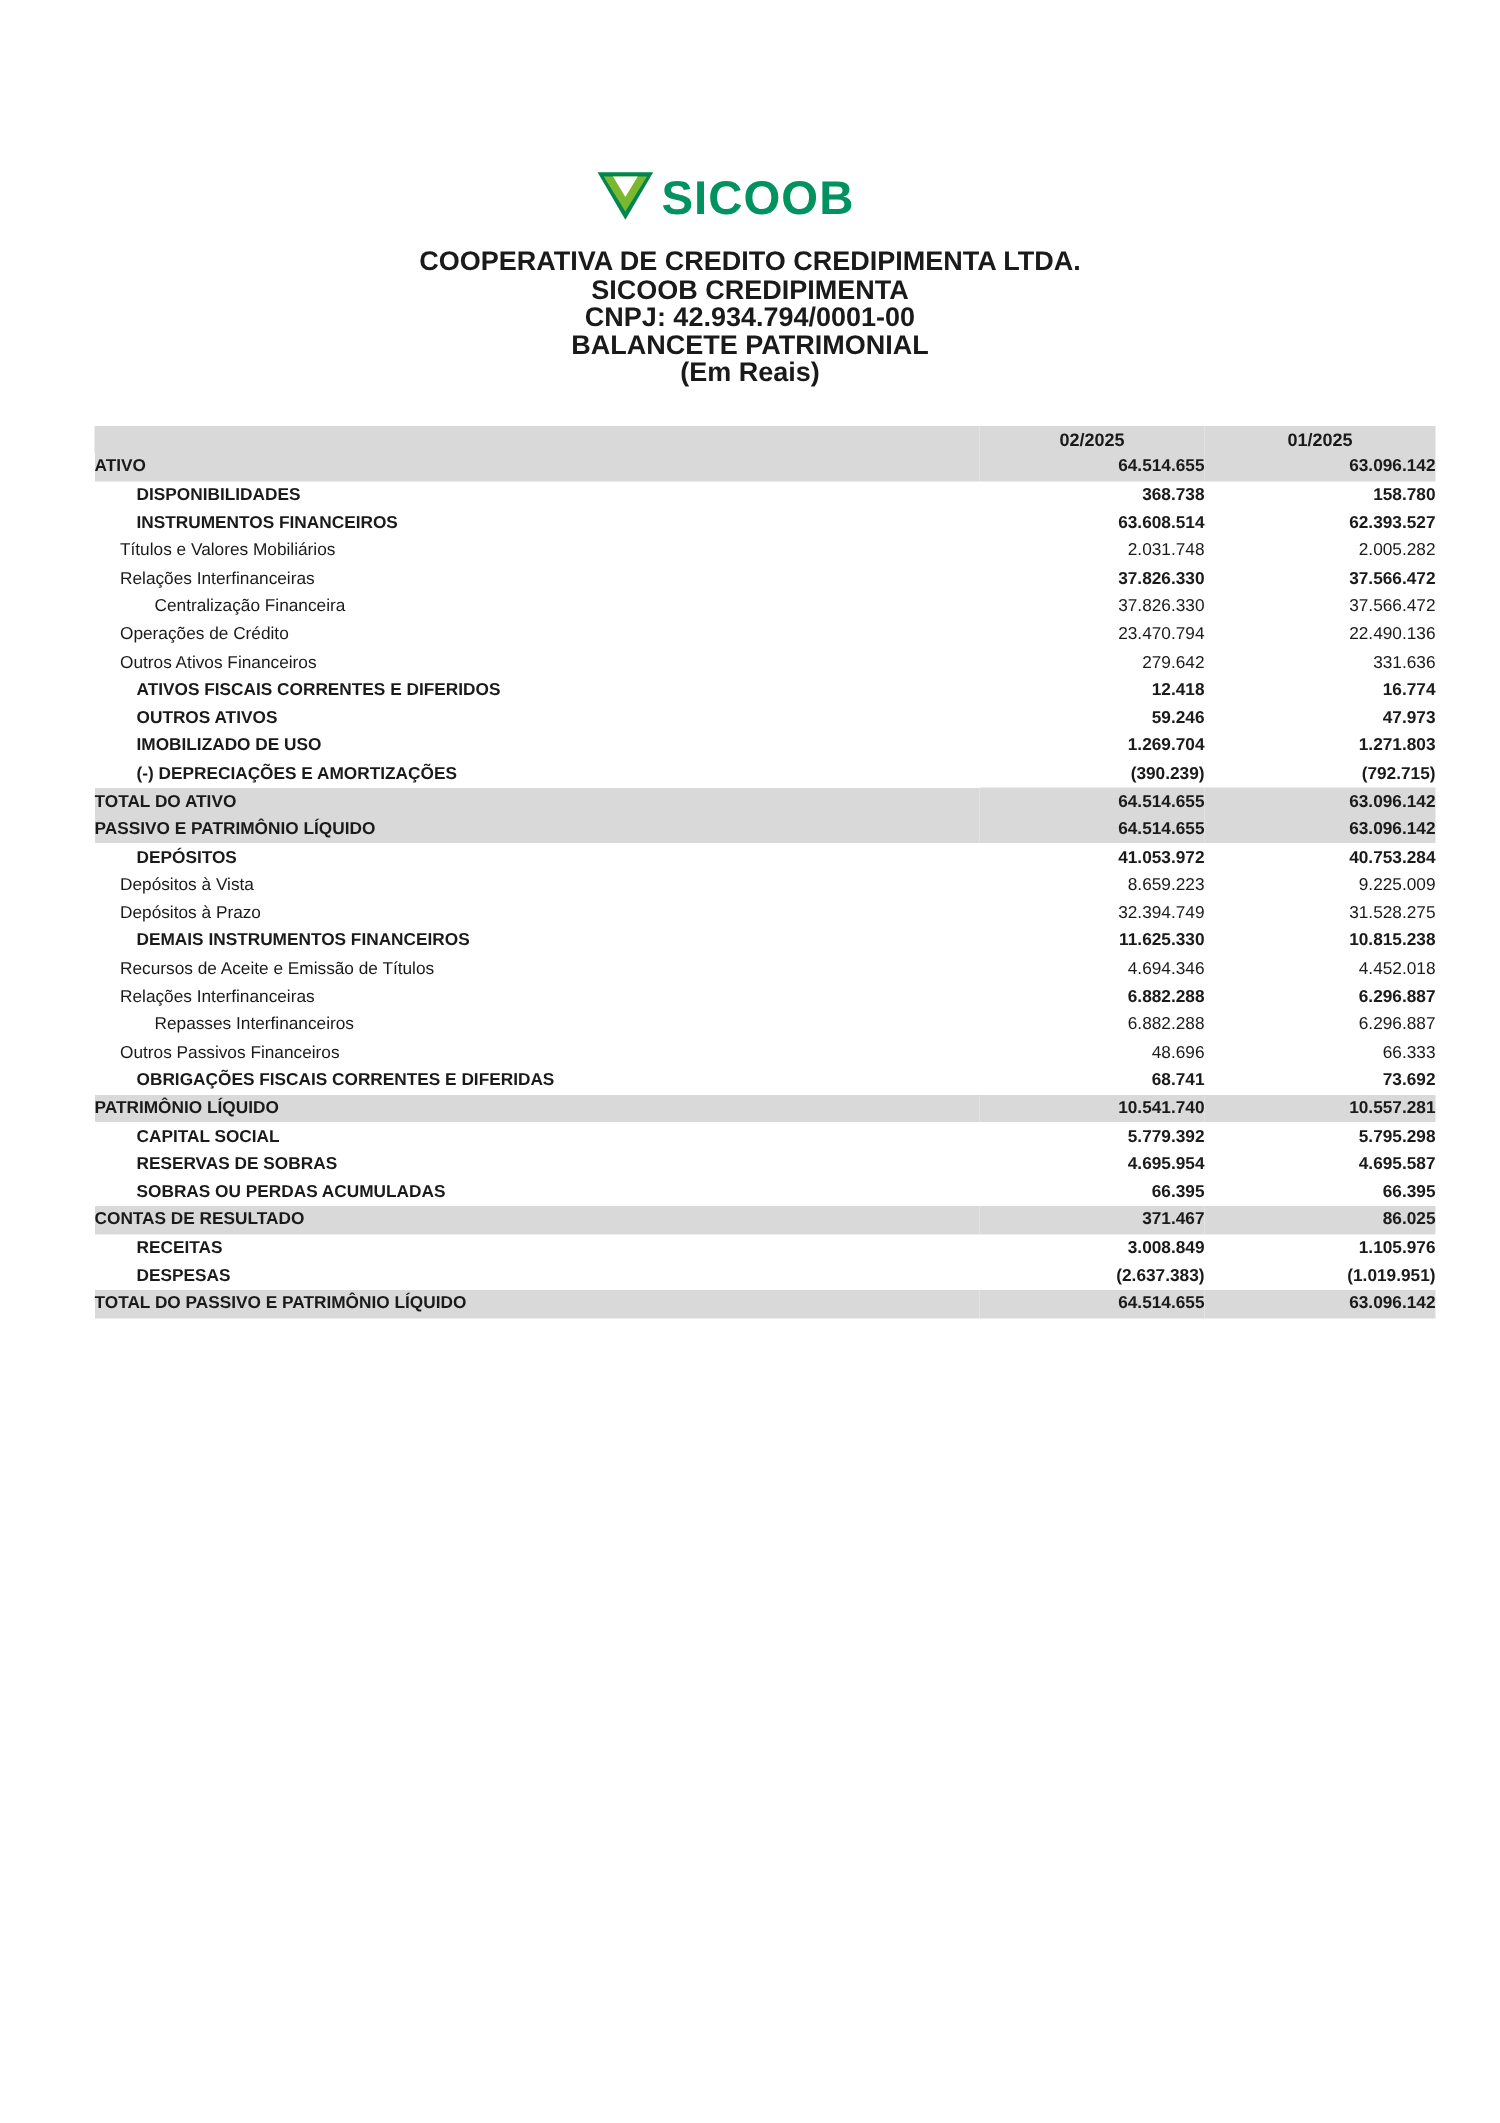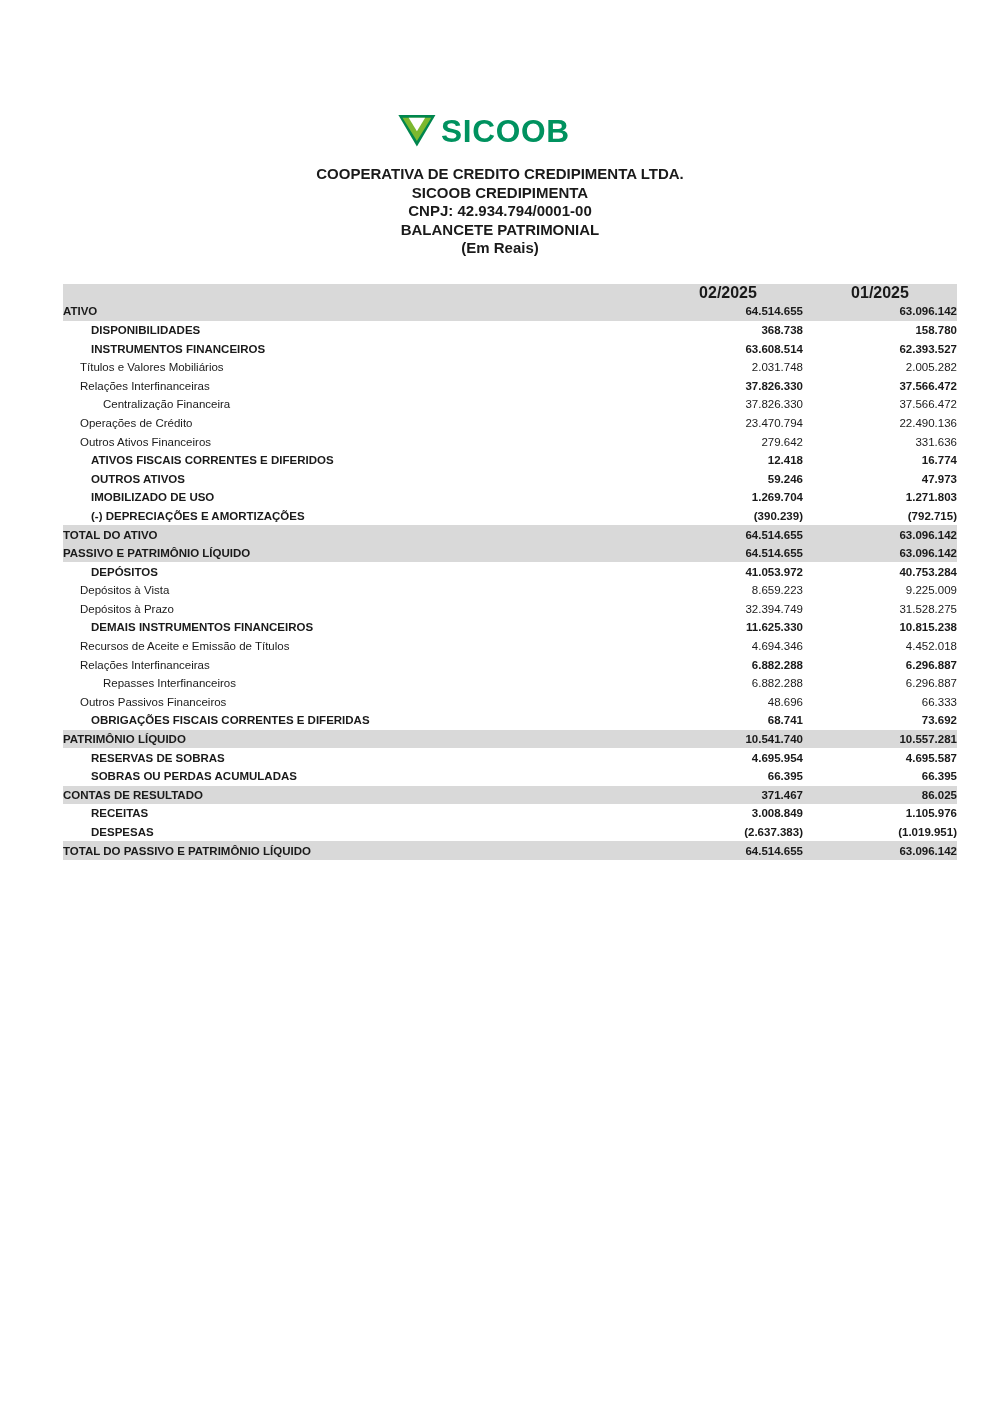--- a/index.html
+++ b/index.html
@@ -4,30 +4,30 @@
 <style>
   * { margin:0; padding:0; box-sizing:border-box; }
   html,body { background:#ffffff; }
   body {
     width:1000px; height:1415px; position:relative;
     font-family:"Liberation Sans","DejaVu Sans",sans-serif;
     color:#1a1a1a;
   }
   .logo-wrap { padding-top:108px; display:flex; justify-content:center; }
   .logo-svg { display:block; }
-  .doc-header { text-align:center; font-weight:bold; font-size:15px; line-height:18.5px; margin-top:13px; }
+  .doc-header { text-align:center; font-weight:bold; font-size:18px; line-height:18.5px; margin-top:13px; }
   .doc-header div { white-space:nowrap; }
 
   table.balance { margin:26px 0 0 63px; width:894px; border-collapse:collapse; table-layout:fixed; font-size:11.5px; }
   col.c-label { width:590px; }
   col.c-v1 { width:150px; }
   col.c-v2 { width:154px; }
   table.balance th, table.balance td { height:18.6px; padding:0; vertical-align:middle; line-height:12px; }
   tr.head-row { background:#d9d9d9; }
-  tr.head-row th { font-weight:bold; text-align:center; font-size:16px; }
+  tr.head-row th { font-weight:bold; text-align:center; font-size:12px; }
   td.label { text-align:left; padding-left:3px; overflow:hidden; white-space:nowrap; }
   td.value { text-align:right; font-variant-numeric:tabular-nums; }
   td.v1 { padding-right:9px; }
   td.v2 { padding-right:2px; }
   tr.style-section { background:#d9d9d9; }
   tr.style-section td { font-weight:bold;margin-top:28px; }
   tr.style-bold td { font-weight:bold;padding-left:28px; }
   tr.indent-1 td.label { padding-left:17px; }
   tr.indent-2 td.label { padding-left:40px; }
   td.boldval { font-weight:bold; }
@@ -182,20 +182,25 @@
         <td class="label">OBRIGAÇÕES FISCAIS CORRENTES E DIFERIDAS</td>
         <td class="value v1">68.741</td>
         <td class="value v2">73.692</td>
       </tr>
       <tr class="row style-section">
         <td class="label">PATRIMÔNIO LÍQUIDO</td>
         <td class="value v1">10.541.740</td>
         <td class="value v2">10.557.281</td>
       </tr>
       <tr class="row style-bold">
+        <td class="label">CAPITAL SOCIAL</td>
+        <td class="value v1">5.779.392</td>
+        <td class="value v2">5.795.298</td>
+      </tr>
+      <tr class="row style-bold">
         <td class="label">RESERVAS DE SOBRAS</td>
         <td class="value v1">4.695.954</td>
         <td class="value v2">4.695.587</td>
       </tr>
       <tr class="row style-bold">
         <td class="label">SOBRAS OU PERDAS ACUMULADAS</td>
         <td class="value v1">66.395</td>
         <td class="value v2">66.395</td>
       </tr>
       <tr class="row style-section">

